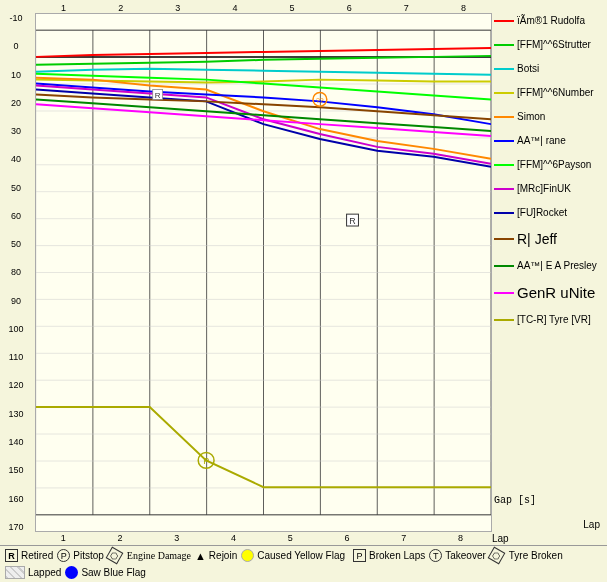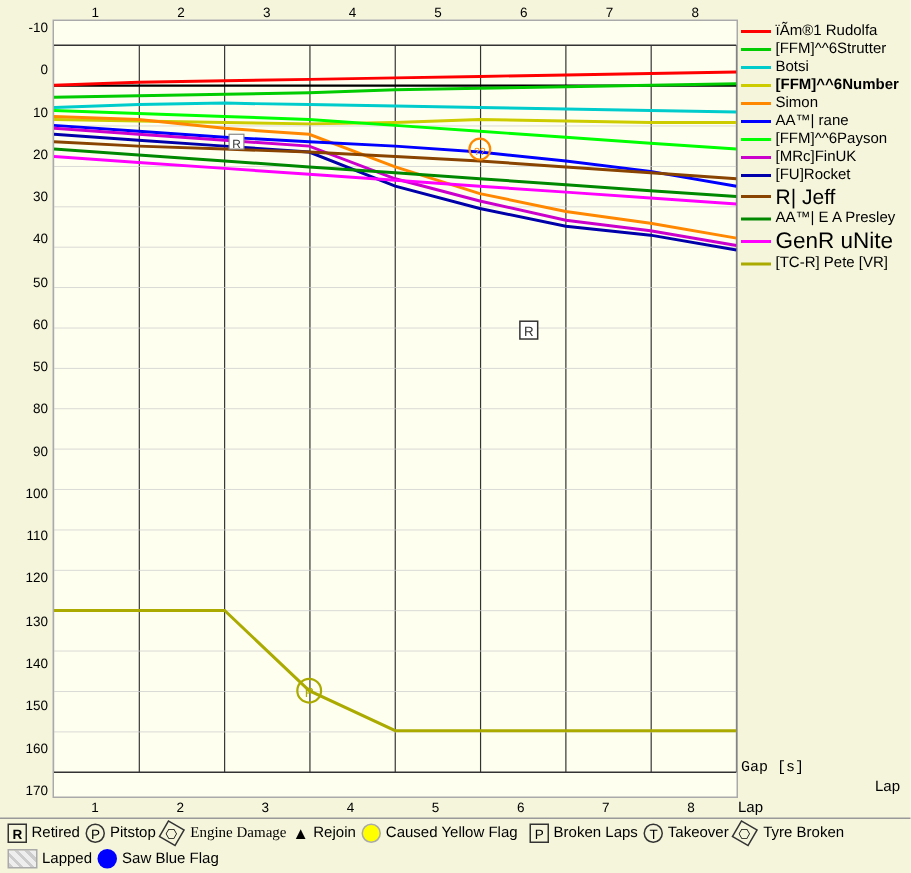--- a/index.html
+++ b/index.html
@@ -38,21 +38,21 @@
     <div style="flex:1; text-align:center;">3</div>
     <div style="flex:1; text-align:center;">4</div>
     <div style="flex:1; text-align:center;">5</div>
     <div style="flex:1; text-align:center;">6</div>
     <div style="flex:1; text-align:center;">7</div>
     <div style="flex:1; text-align:center;">8</div>
   </div>
 
   <div style="display:flex; flex:1; position:relative;">
 
-    <div style="width:35px; position:relative; display:flex; flex-direction:column; justify-content:space-between; align-items:flex-end; padding-right:3px; font-size:9px; padding-top:0; padding-bottom:0;">
+    <div style="width:35px; position:relative; display:flex; flex-direction:column; justify-content:space-between; align-items:center; padding-right:3px; font-size:9px; padding-top:0; padding-bottom:0;">
       <div>-10</div>
       <div>0</div>
       <div>10</div>
       <div>20</div>
       <div>30</div>
       <div>40</div>
       <div>50</div>
       <div>60</div>
       <div>50</div>
       <div>80</div>
@@ -135,36 +135,36 @@
         <text x="320" y="196" text-anchor="middle" font-size="9" fill="#333">R</text>
 
         <circle cx="287" cy="70" r="7" fill="none" stroke="#ff8800" stroke-width="1.5"></circle>
         <text x="287" y="74" text-anchor="middle" font-size="7" fill="#ff8800">??</text>
 
         <rect x="118" y="60" width="10" height="10" fill="white" stroke="#888" stroke-width="0.8"></rect>
         <text x="123" y="69" text-anchor="middle" font-size="8" fill="#333">R</text>
       </svg>
     </div>
 
-    <div style="width:115px; padding:2px 2px; display:flex; flex-direction:column; gap:1px; overflow:hidden;justify-content:space-between;">
+    <div style="width:115px; padding:2px 2px; display:flex; flex-direction:column; gap:13px; overflow:hidden;justify-content:space-between;">
       <div class="legend-item">
         <div class="legend-line" style="background:#ff0000;"></div>
         <span style="font-size:10px;">ïÃm®1 Rudolfa</span>
       </div>
       <div class="legend-item">
         <div class="legend-line" style="background:#00cc00;"></div>
         <span style="font-size:10px;">[FFM]^^6Strutter</span>
       </div>
       <div class="legend-item">
         <div class="legend-line" style="background:#00cccc;"></div>
         <span style="font-size:10px;">Botsi</span>
       </div>
       <div class="legend-item">
         <div class="legend-line" style="background:#cccc00;"></div>
-        <span style="font-size:10px;font-weight:bold;">[FFM]^^6Number</span>
+        <span style="font-size:10px;">[FFM]^^6Number</span>
       </div>
       <div class="legend-item">
         <div class="legend-line" style="background:#ff8800;"></div>
         <span style="font-size:10px;">Simon</span>
       </div>
       <div class="legend-item">
         <div class="legend-line" style="background:#0000ff;"></div>
         <span style="font-size:10px;">AA™| rane</span>
       </div>
       <div class="legend-item">
@@ -186,21 +186,21 @@
       <div class="legend-item">
         <div class="legend-line" style="background:#008800;"></div>
         <span style="font-size:10px;">AA™| E A Presley</span>
       </div>
       <div class="legend-item">
         <div class="legend-line" style="background:#ff00ff;"></div>
         <span style="font-size:15px;">GenR uNite</span>
       </div>
       <div class="legend-item">
         <div class="legend-line" style="background:#aaaa00;"></div>
-        <span style="font-size:10px;">[TC-R] Pete [VR]</span>
+        <span style="font-size:10px;">[TC-R] Tyre [VR]</span>
       </div>
 
       <div style="margin-top:auto; font-size:10px;font-family:Liberation Mono, monospace;">Gap [s]</div>
       <div style="font-size:10px; text-align:right; margin-right:5px;">Lap</div>
     </div>
   </div>
 
   <div style="display:flex; margin-left:35px; margin-right:115px; font-size:9px; padding: 1px 0;">
     <div style="flex:1; text-align:center;">1</div>
     <div style="flex:1; text-align:center;">2</div>

